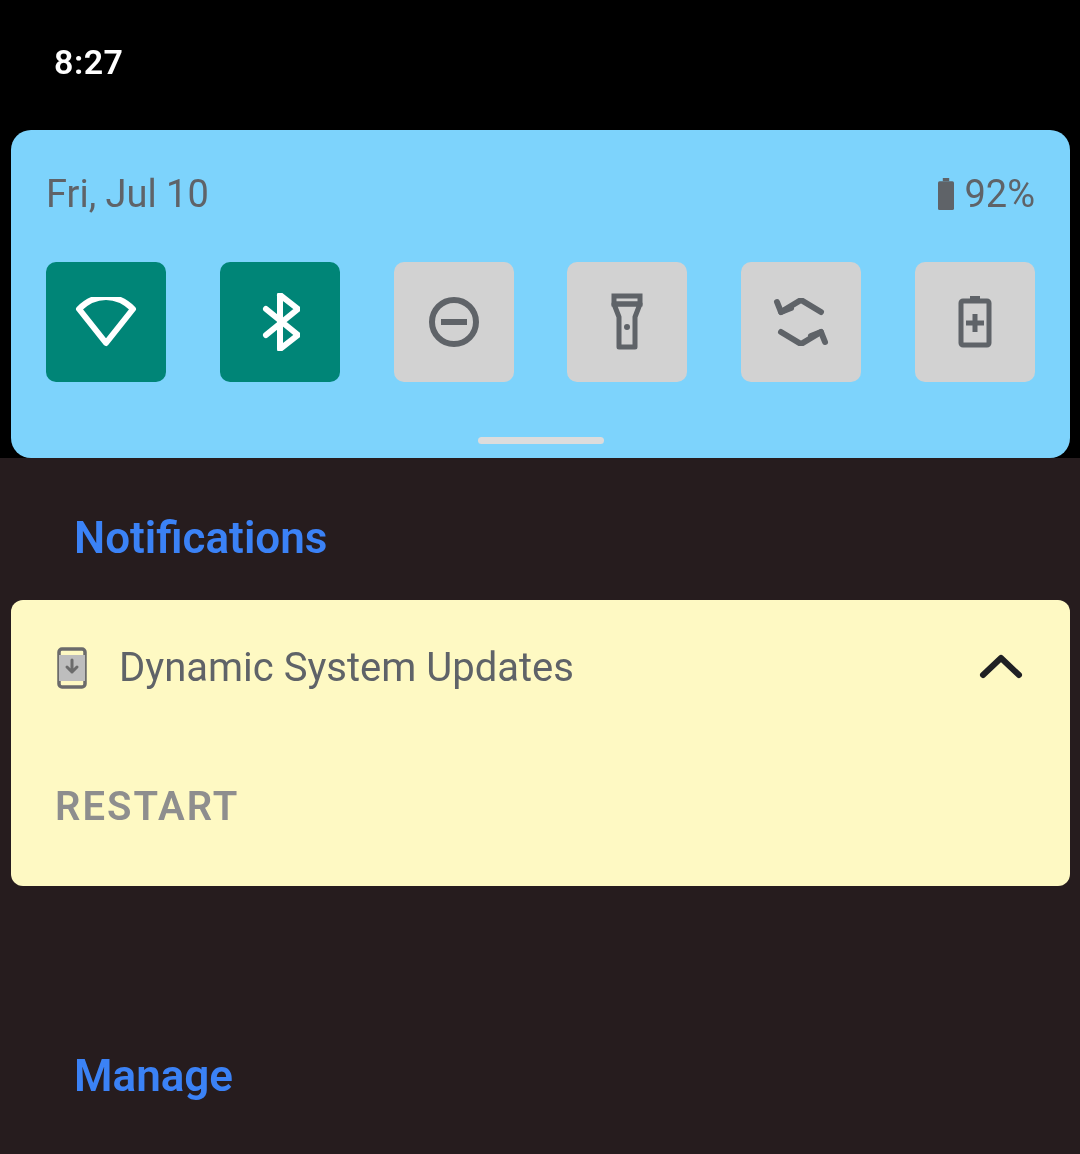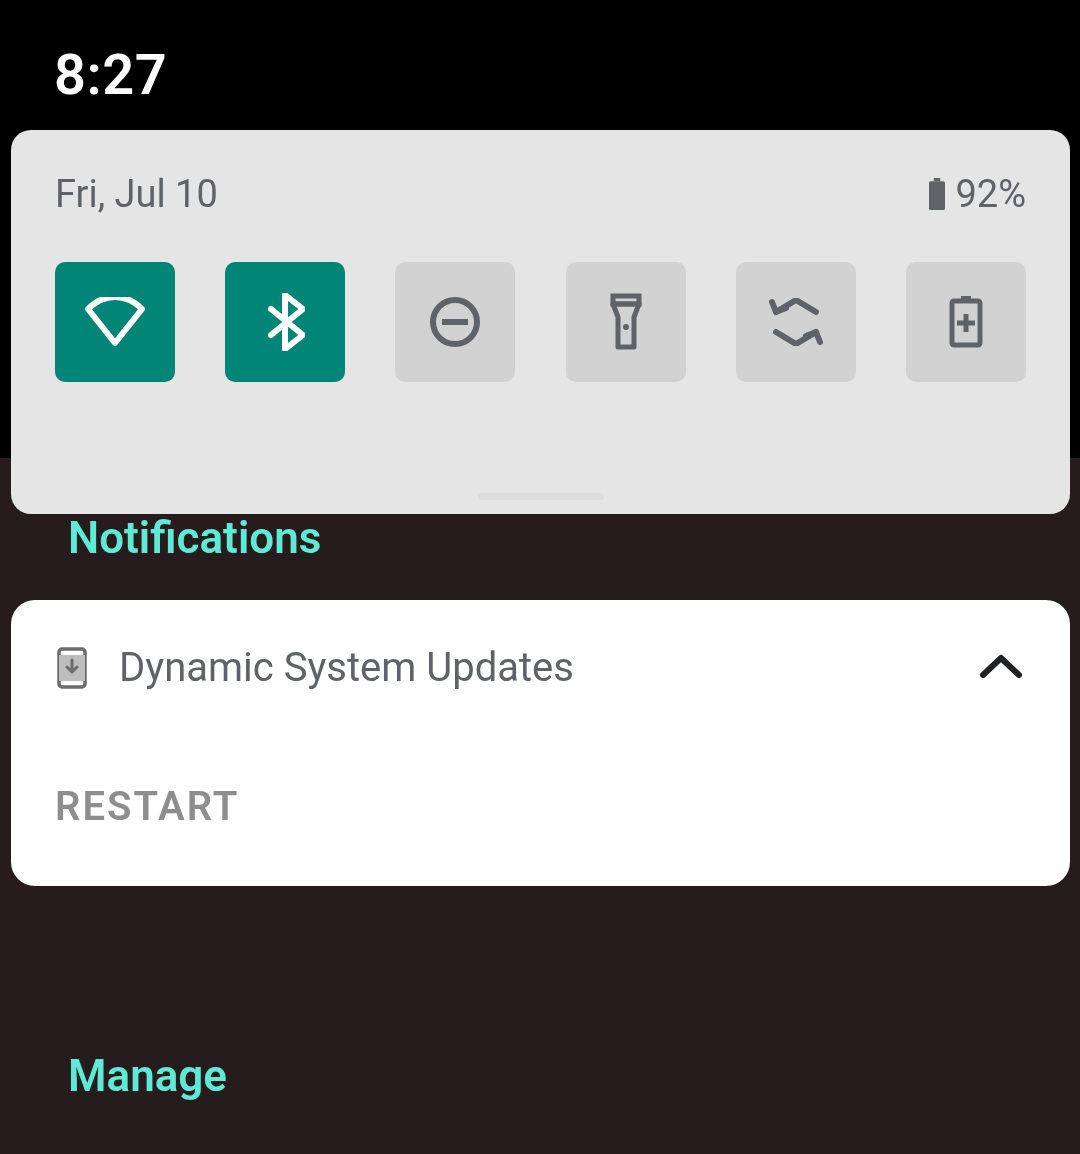--- a/index.html
+++ b/index.html
@@ -18,33 +18,33 @@
     left: 0;
     width: 1080px;
     height: 696px;
     background: #261c1e;
   }
   .clock {
     position: absolute;
     top: 42px;
     left: 54px;
     color: #fff;
-    font-size: 56px;
+    font-size: 34px;
     font-weight: 600;
     letter-spacing: 0.5px;
   }
   .qs-panel {
     position: absolute;
     top: 130px;
     left: 11px;
     width: 1059px;
-    height: 384px;
-    background: #e5e5e5;
+    height: 328px;
+    background: #7dd3fc;
     border-radius: 20px;
-    padding: 0 44px;
+    padding: 0 35px;
   }
   .qs-header {
     display: flex;
     justify-content: space-between;
     align-items: center;
     padding-top: 42px;
   }
   .qs-date {
     color: #5f6368;
     font-size: 38px;
@@ -88,35 +88,35 @@
     left: 50%;
     transform: translateX(-50%);
     width: 126px;
     height: 7px;
     border-radius: 4px;
     background: #dcdcdc;
   }
 
   .section-label {
     position: absolute;
-    left: 68px;
-    color: #5eead4;
+    left: 74px;
+    color: #3b82f6;
     font-size: 44px;
     font-weight: 600;
   }
   .label-notifications { top: 512px; }
   .label-manage { top: 1050px; }
 
   .notif-card {
     position: absolute;
     top: 600px;
     left: 11px;
     width: 1059px;
-    background: #ffffff;
-    border-radius: 24px;
+    background: #fef9c3;
+    border-radius: 12px;
     padding: 44px 44px 56px 44px;
   }
   .notif-header {
     display: flex;
     align-items: center;
     gap: 30px;
   }
   .notif-app-icon {
     width: 34px;
     height: 42px;

